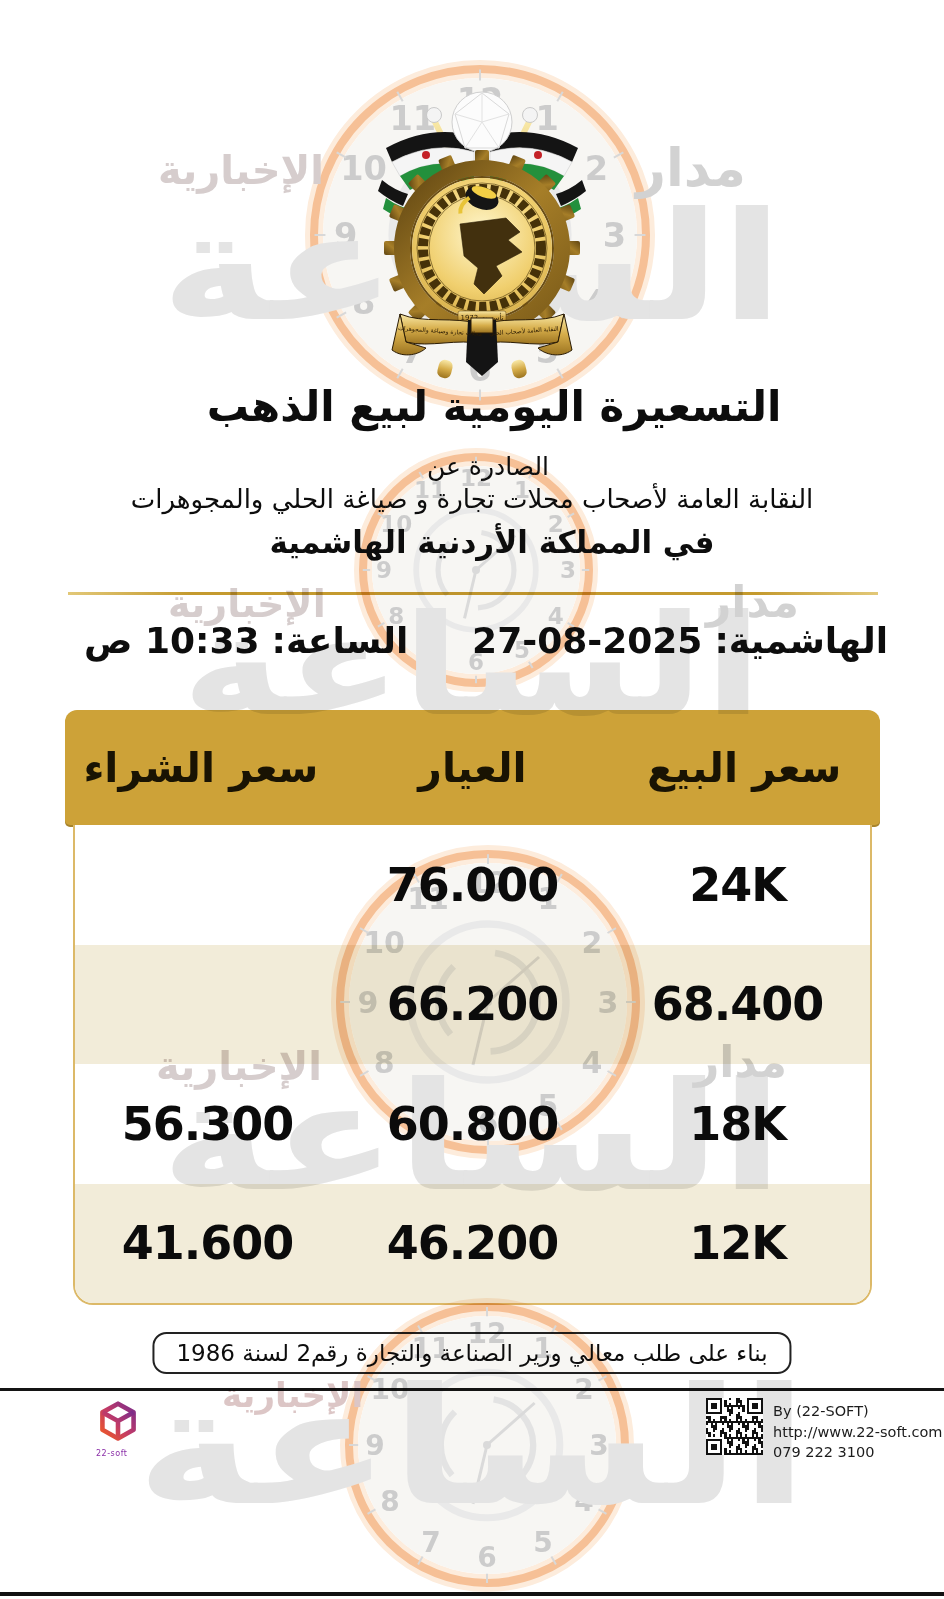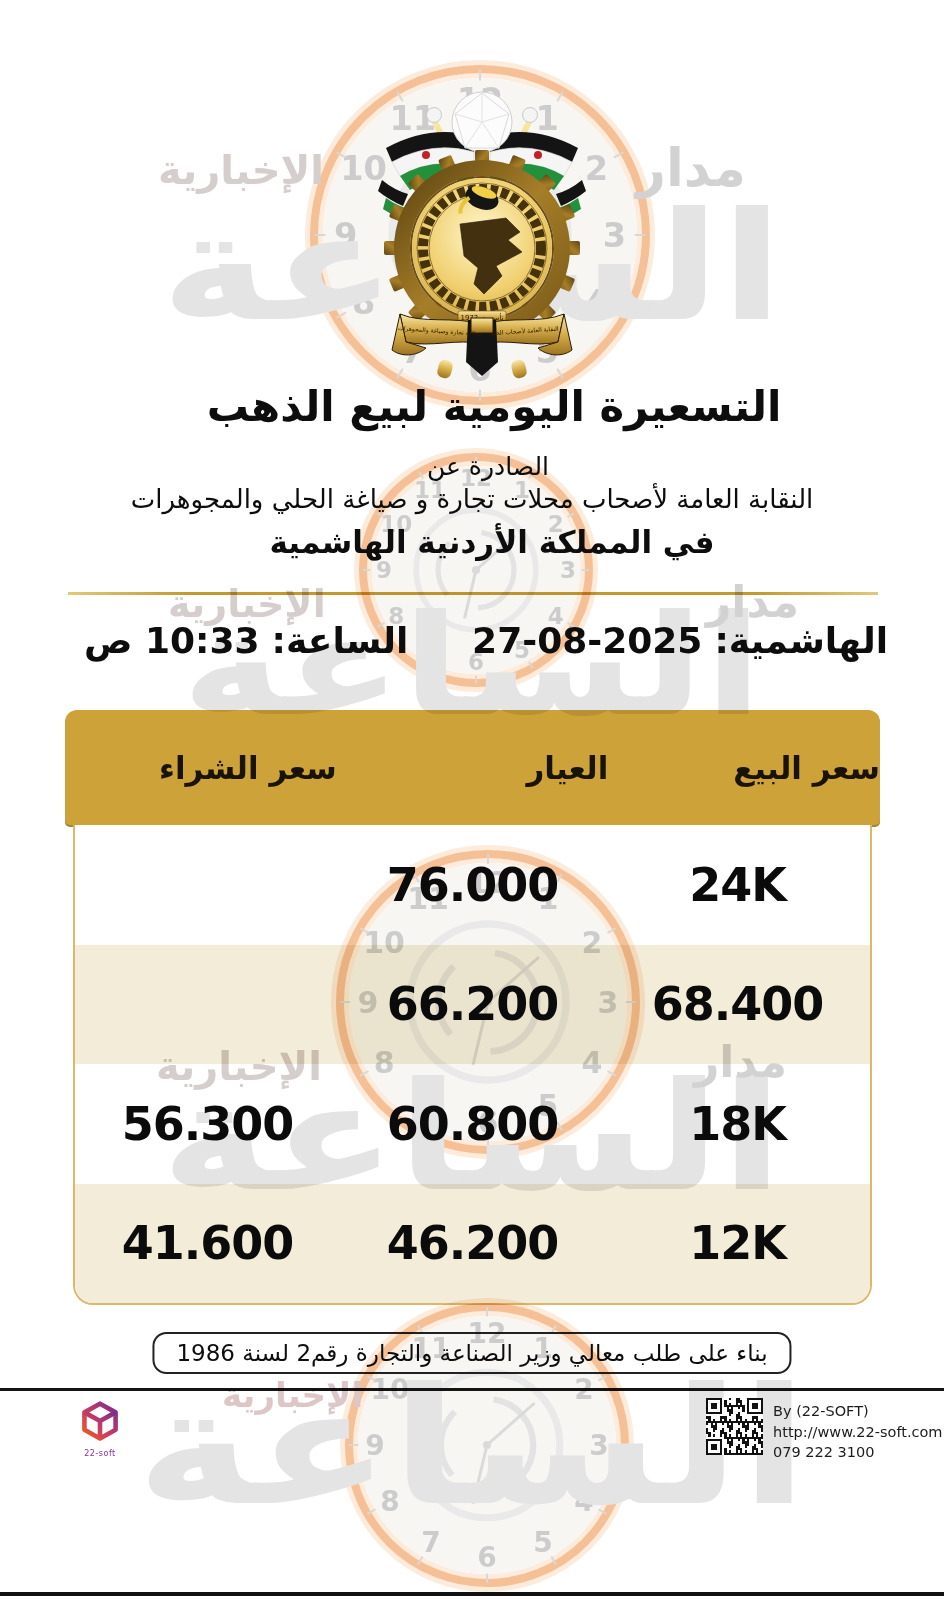--- a/index.html
+++ b/index.html
@@ -27,33 +27,33 @@
   .country{ top:524px; font-size:31px; font-weight:600;margin-left:20px; }
   .gold-divider{ top:592px; left:68px; width:810px; height:3px;
     background:linear-gradient(90deg,#e2c878,#c49a2e 15%,#c49a2e 85%,#e2c878); }
   .datetime{ top:620px; left:0; width:100%; display:flex; justify-content:space-between;
     direction:rtl; padding:0 56px 0 84px; font-size:36px; font-weight:800; }
   .dt-item{ display:flex; gap:12px; direction:rtl; }
   .price-table{ top:710px; left:65px; width:815px; }
   .thead{ height:115px; background:#cda238; border-radius:12px 12px 5px 5px;
     display:grid; grid-template-columns:1fr 1fr 1fr; direction:rtl; align-items:center;
     box-shadow:0 2px 0 #a8842b; }
-  .thead .cell{ text-align:right; font-size:31px; font-weight:800; color:#191303; position:relative; z-index:3; }
+  .thead .cell{ text-align:center; font-size:41px; font-weight:800; color:#191303; position:relative; z-index:3; }
   .tbody{ margin:0 8px; border:2px solid #dcb968; border-top:none;
     border-radius:0 0 20px 20px; overflow:hidden; }
   .row{ height:119.5px; display:grid; grid-template-columns:1fr 1fr 1fr; direction:rtl;
     align-items:center; background:#ffffff; }
   .row.alt{ background:#f2ecd9; }
   .row .cell{ text-align:center; font-size:46px; font-weight:800; letter-spacing:-1px;
     color:#0b0b0b; position:relative; z-index:3; }
   .note-box{ top:1332px; left:50%; transform:translateX(-50%); border:2.5px solid #222222;
     border-radius:14px; padding:6px 22px; background:#ffffff; white-space:nowrap; }
   .note-box span{ font-size:23px; direction:rtl; display:block; position:relative; z-index:3; }
   .hr-black{ top:1388px; left:0; width:944px; height:3px; background:#141414; }
-  .soft-logo{ left:72px; top:1400px; width:56px; text-align:center; }
+  .soft-logo{ left:96px; top:1400px; width:56px; }
   .soft-logo .soft-txt{ display:block; font-size:8px; color:#8b2fa8; margin-top:1px; letter-spacing:.5px; }
   .qr-block{ left:706px; top:1398px; display:flex; gap:10px; align-items:flex-start; }
   .qr-block svg{ width:57px; height:57px; }
   .qr-text{ font-size:14.5px; line-height:1.42; color:#1c1c1c; padding-top:3px; }
   .bottom-line{ top:1592px; left:0; width:944px; height:4px; background:#111111; }
   svg text{ font-family:"DejaVu Sans","Liberation Sans",sans-serif; }
 </style>
 </head>
 <body>
 

